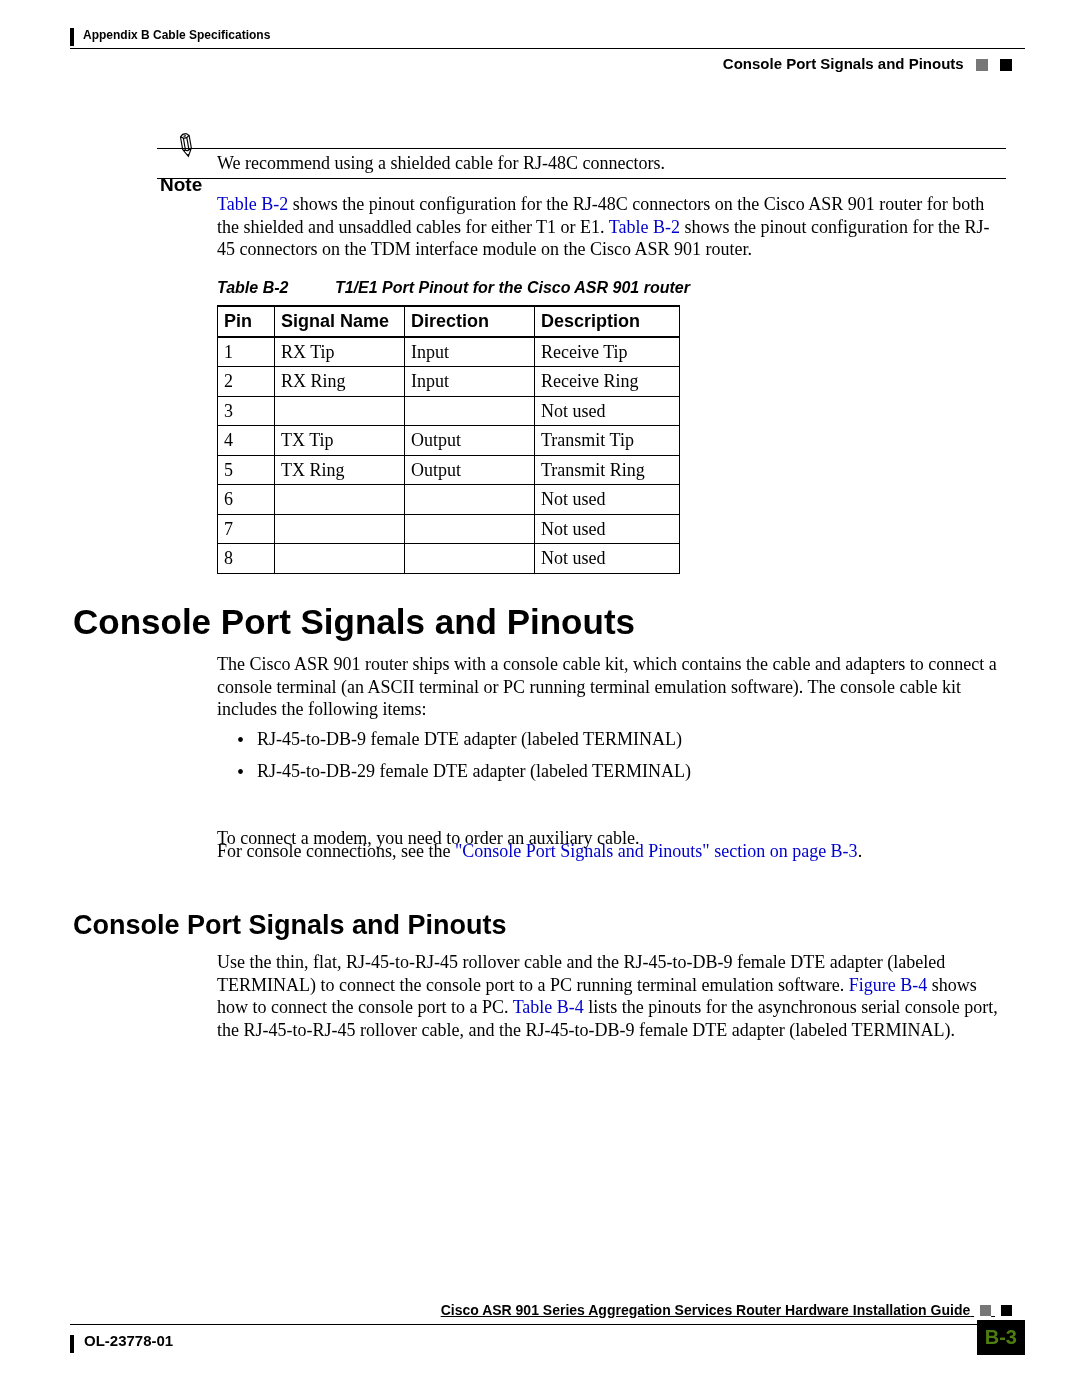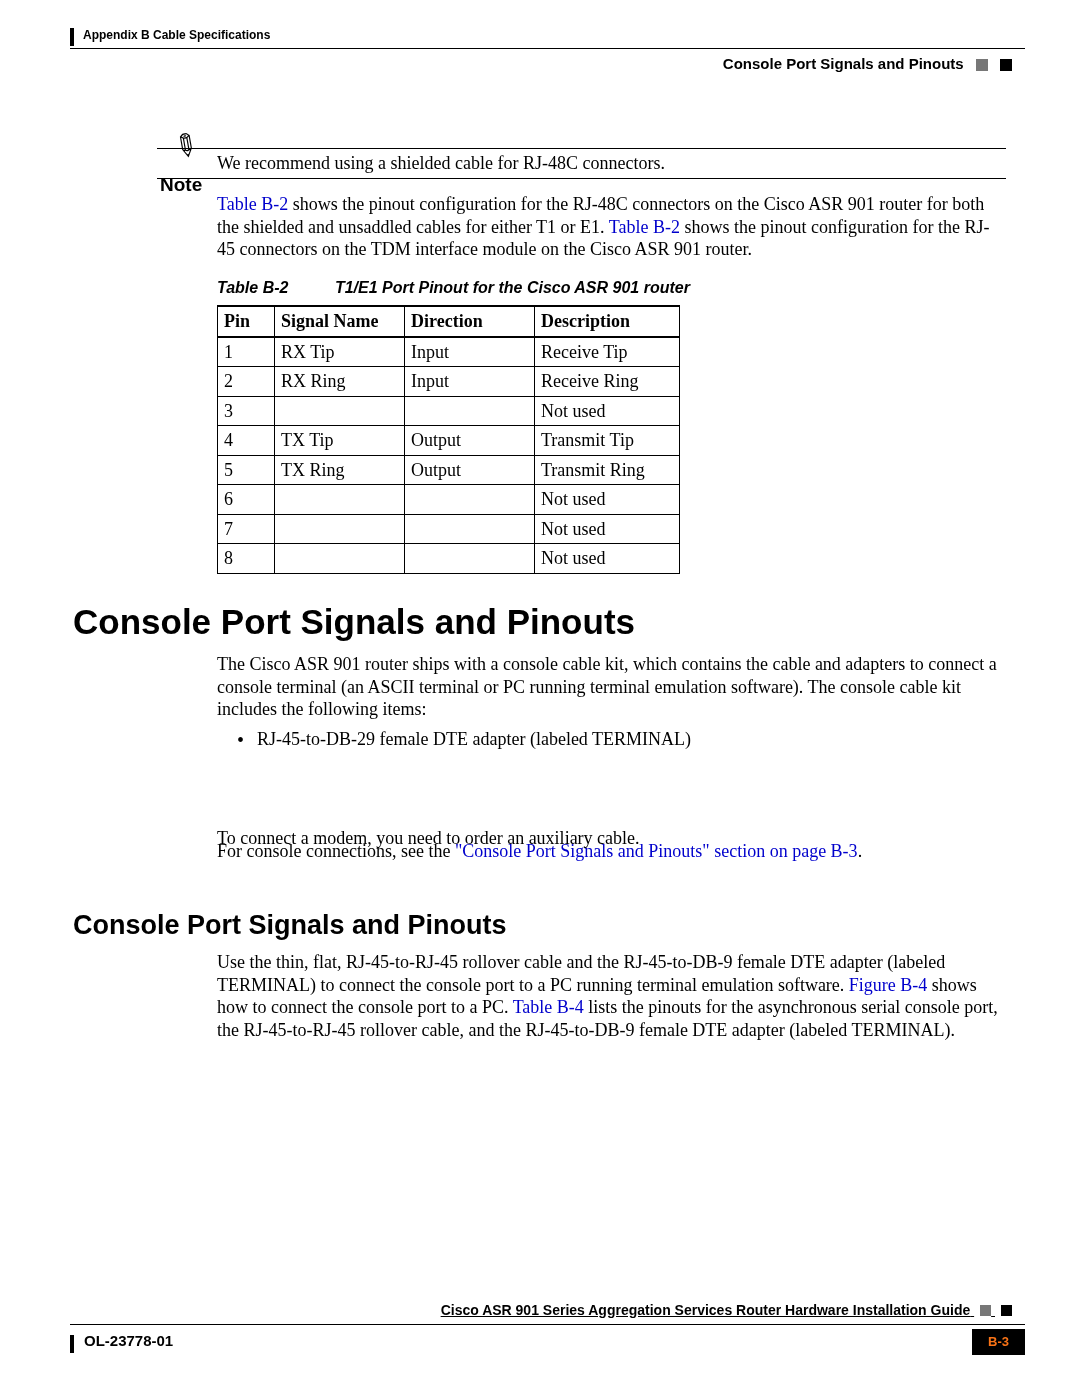--- a/index.html
+++ b/index.html
@@ -30,21 +30,21 @@
   .note-text { position:absolute; left:217px; top:152px; right:74px; }
   .note-rule-bot { position:absolute; left:157px; right:74px; top:178px; height:1px; background:#000; }
 
   .para1 { position:absolute; left:217px; right:74px; top:193px; }
 
   .tbl-caption { position:absolute; left:217px; top:278px; font-size:16px; font-style:italic; font-weight:bold; }
   .tbl-caption .ttl { font-style:italic; font-weight:bold; margin-left:42px; }
 
   .tbl { position:absolute; left:217px; top:305px; border-collapse:collapse; }
   .tbl th, .tbl td { border:1px solid #000; padding:3px 8px 3px 6px; font-size:18px; text-align:left; vertical-align:top; }
-  .tbl th { font-family:Liberation Serif, serif; font-weight:bold; border-top:2px solid #000; border-bottom:2px solid #000; }
+  .tbl th { font-family:Liberation Sans, sans-serif; font-weight:bold; border-top:2px solid #000; border-bottom:2px solid #000; }
   .tbl .c1 { width:42px; }
   .tbl .c2 { width:115px; }
   .tbl .c3 { width:115px; }
   .tbl .c4 { width:130px; }
 
   .h1 { position:absolute; left:73px; top:600px; font-family:Arial,Helvetica,sans-serif; font-size:35px; font-weight:bold; }
   .para2 { position:absolute; left:217px; right:74px; top:653px; }
   ul.kit { position:absolute; left:237px; right:74px; top:728px; margin:0; padding:0; list-style:none; }
   ul.kit li { margin:0 0 9px 0; padding-left:20px; }
   ul.kit li::before { content:"•"; position:absolute; margin-left:-20px; font-size:20px; }
@@ -53,21 +53,21 @@
 
   .h2 { position:absolute; left:73px; top:909px; font-family:Arial,Helvetica,sans-serif; font-size:27px; font-weight:bold; }
   .para5 { position:absolute; left:217px; right:74px; top:951px; }
 
   
   .ftr-line { position:absolute; left:70px; right:55px; bottom:72px; height:1px; background:#000; }
   .ftr-title { position:absolute; right:68px; bottom:78px; font-size:14px; font-weight:bold;text-decoration:underline; }
   .ftr-sq { display:inline-block; width:11px; height:11px; margin-left:6px; vertical-align:middle; }
   .ftr-rule-l { position:absolute; left:70px; bottom:44px; width:4px; height:18px; background:#000; }
   .ftr-left { position:absolute; left:84px; bottom:46px; font-size:15px; font-weight:bold; }
-  .ftr-page { position:absolute; right:55px; bottom:42px; background:#000; color:#f97316; font-size:13px; font-weight:bold; padding:5px 16px; font-family:Arial,Helvetica,sans-serif; }
+  .ftr-page { position:absolute; right:55px; bottom:42px; background:#000; color:#4d7c0f; font-size:20px; font-weight:bold; padding:5px 8px; font-family:Arial,Helvetica,sans-serif; }
 </style>
 </head>
 <body>
 
 <div class="hdr-rule"></div>
 <div class="hdr-left sans">Appendix B      Cable Specifications</div>
 <div class="hdr-line"></div>
 <div class="hdr-right sans">
   <span>Console Port Signals and Pinouts</span>
   <span class="hdr-sq g"></span>
@@ -146,20 +146,21 @@
         <td class="c2"></td>
         <td class="c3"></td>
         <td class="c4">Not used</td>
       </tr>
     </tbody>
 </table>
 
 <div class="h1">Console Port Signals and Pinouts</div>
 <div class="para2">The Cisco ASR 901 router ships with a console cable kit, which contains the cable and adapters to connect a console terminal (an ASCII terminal or PC running terminal emulation software). The console cable kit includes the following items:</div>
 <ul class="kit" id="kit">
+    <li>RJ-45-to-DB-9 female DTE adapter (labeled TERMINAL)</li>
     <li>RJ-45-to-DB-29 female DTE adapter (labeled TERMINAL)</li>
   </ul>
 <div class="para3">To connect a modem, you need to order an auxiliary cable.</div>
 <div class="para4">
   <span>For console connections, see the </span><span class="link">"Console Port Signals and Pinouts" section on page B-3</span><span>.</span>
 </div>
 
 <div class="h2">Console Port Signals and Pinouts</div>
 <div class="para5">
   <span>Use the thin, flat, RJ-45-to-RJ-45 rollover cable and the RJ-45-to-DB-9 female DTE adapter (labeled TERMINAL) to connect the console port to a PC running terminal emulation software. </span><span class="link">Figure B-4</span><span> shows how to connect the console port to a PC. </span><span class="link">Table B-4</span><span> lists the pinouts for the asynchronous serial console port, the RJ-45-to-RJ-45 rollover cable, and the RJ-45-to-DB-9 female DTE adapter (labeled TERMINAL).</span>

